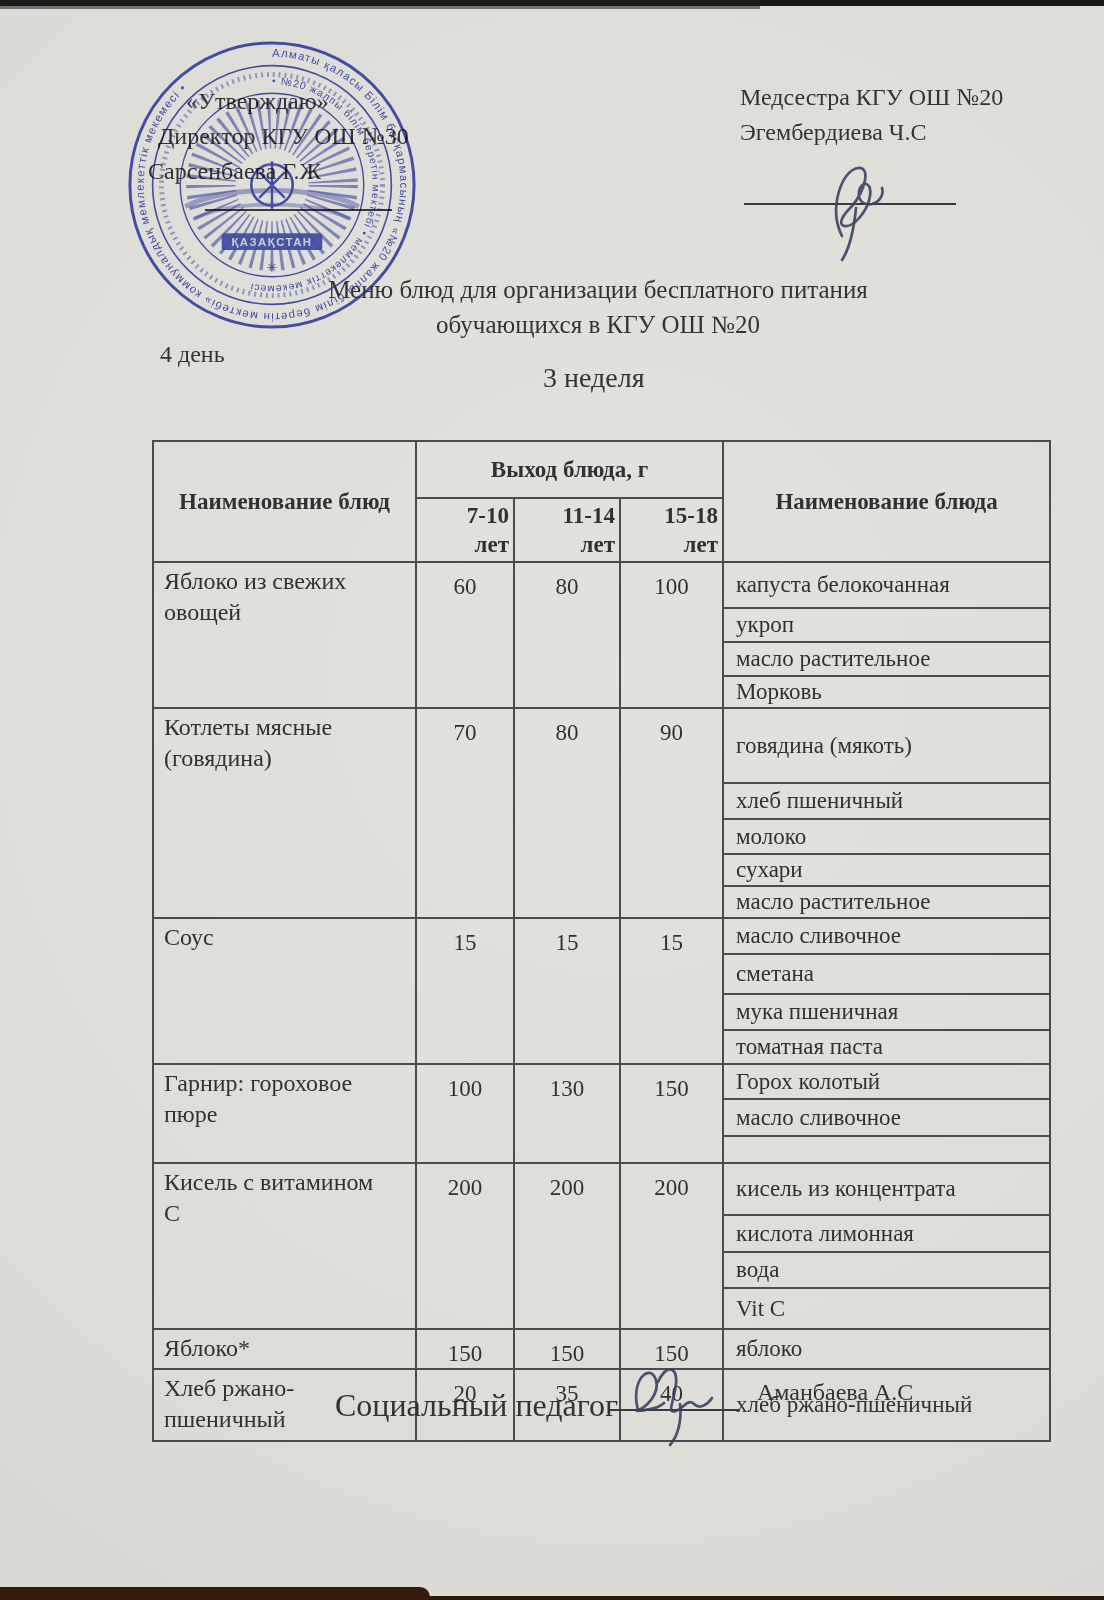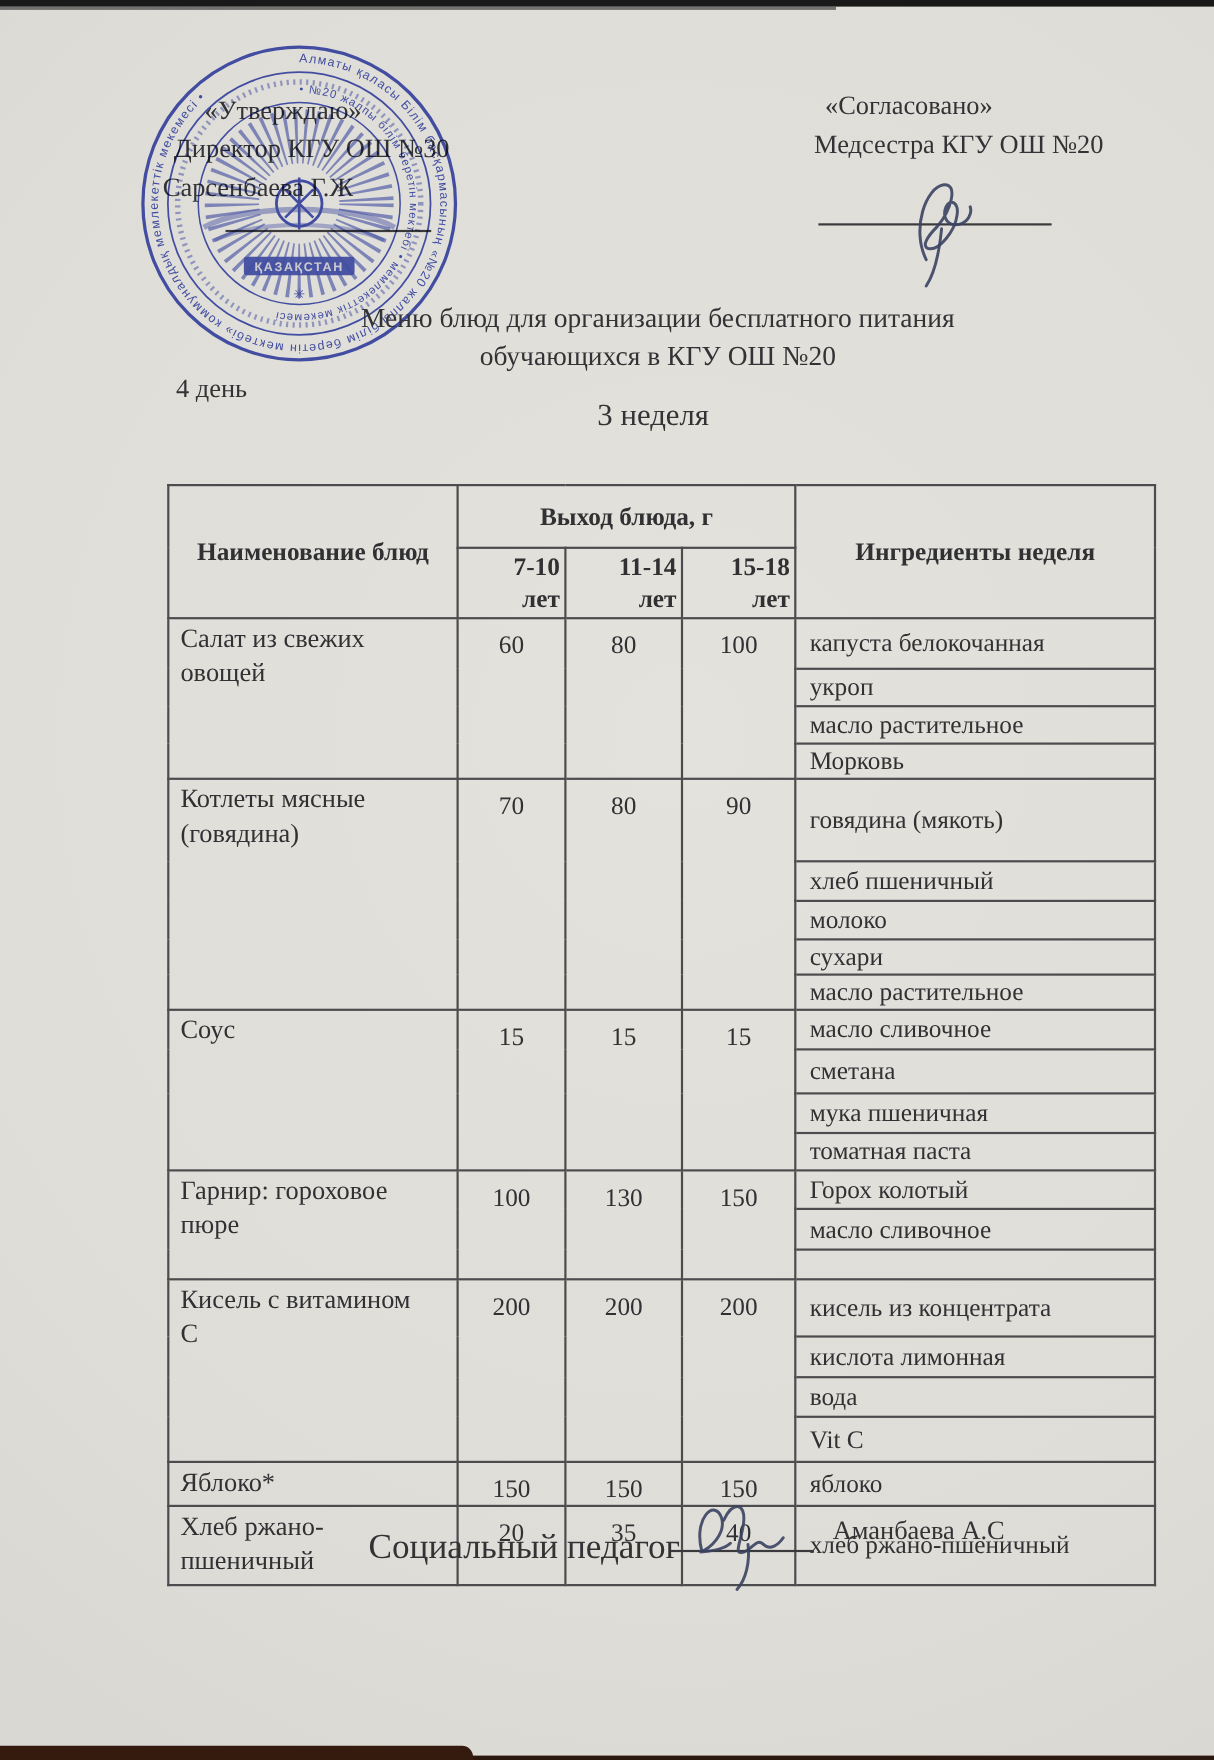--- a/index.html
+++ b/index.html
@@ -63,22 +63,22 @@
   <div class="edge-top2"></div>
 
   <div class="approve" id="approve-left">
     <div class="q">«Утверждаю»</div>
     <div class="r">Директор КГУ ОШ №30</div>
     <div class="p">Сарсенбаева Г.Ж</div>
   </div>
   <div class="sig-line" id="line-left"></div>
 
   <div class="approve" id="approve-right">
-    <div class="q">«Согласовано»</div>
     <div class="r">Медсестра КГУ ОШ №20</div>
+    <div class="p">Эгембердиева Ч.С</div>
   </div>
   <div class="sig-line" id="line-right"></div>
   <svg class="sig" id="sig-right" viewBox="0 0 120 130">
     <path d="M44,88 C30,60 44,22 60,20 C74,19 66,44 54,58 C44,68 40,76 46,78 C56,80 70,62 72,48 C74,36 66,32 62,40 C58,50 64,58 74,56 C82,54 86,46 84,40"></path>
     <path d="M58,60 C56,80 52,100 44,112"></path>
   </svg>
 
   <svg id="stamp" viewBox="0 0 300 300">
     <g fill="none" stroke="#3b4ab8">
       <circle cx="150" cy="150" r="144" stroke-width="3"></circle>
@@ -118,40 +118,40 @@
         <col style="width:263px">
           <col style="width:98px">
           <col style="width:106px">
           <col style="width:103px">
           <col style="width:327px">
       </colgroup>
       <thead>
         <tr class="hdr1">
           <th rowspan="2">Наименование блюд</th>
           <th colspan="3">Выход блюда, г</th>
-          <th rowspan="2">Ингредиенты неделя</th>
+          <th rowspan="2">Наименование блюда</th>
         </tr>
         <tr class="hdr2">
           <th class="age">
             <span>7-10</span>
             <span>лет</span>
           </th>
           <th class="age">
             <span>11-14</span>
             <span>лет</span>
           </th>
           <th class="age">
             <span>15-18</span>
             <span>лет</span>
           </th>
         </tr>
       </thead>
       <tbody>
           <tr>
-            <td class="dish" rowspan="4">Салат из свежих овощей</td>
+            <td class="dish" rowspan="4">Яблоко из свежих овощей</td>
             <td class="portion" rowspan="4">60</td>
             <td class="portion" rowspan="4">80</td>
             <td class="portion" rowspan="4">100</td>
             <td class="ing" style="height: 42px;">капуста белокочанная</td>
           </tr>
           <tr>
             <td class="ing" style="height: 30px;">укроп</td>
           </tr>
           <tr>
             <td class="ing" style="height: 30px;">масло растительное</td>

